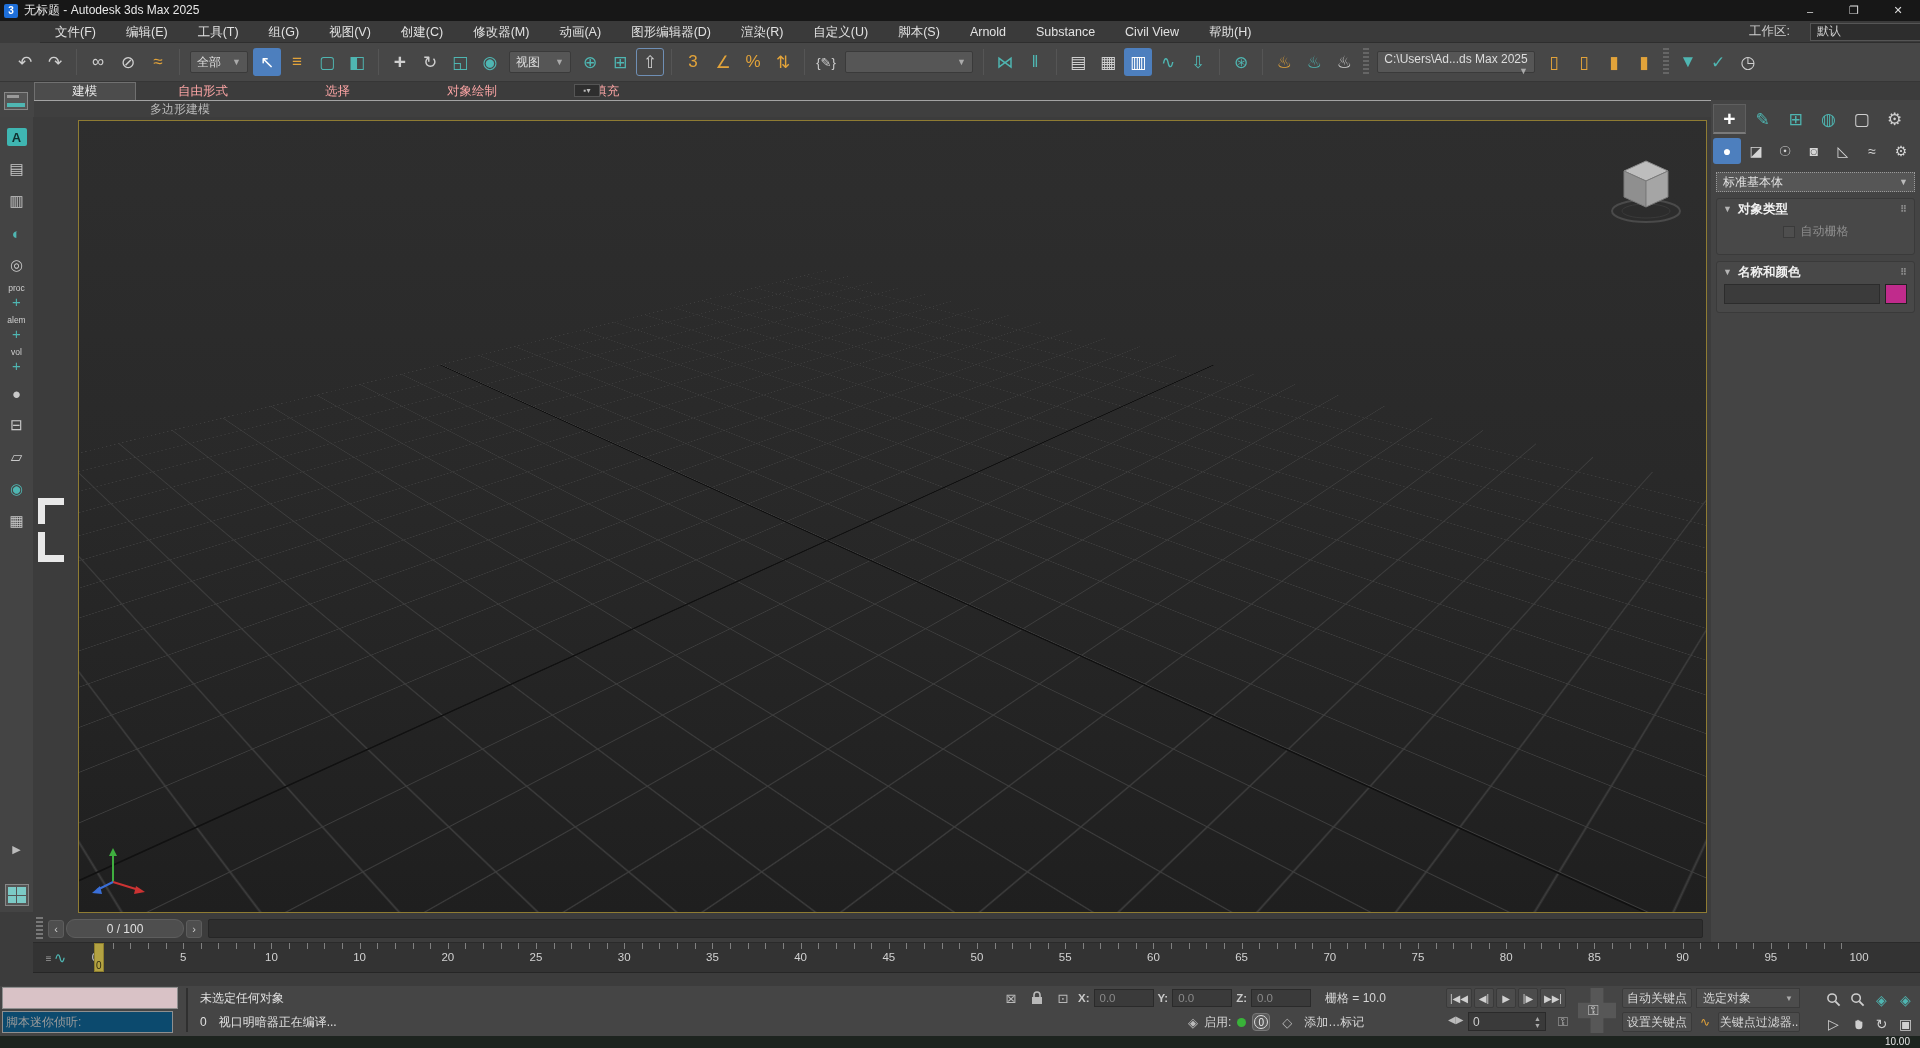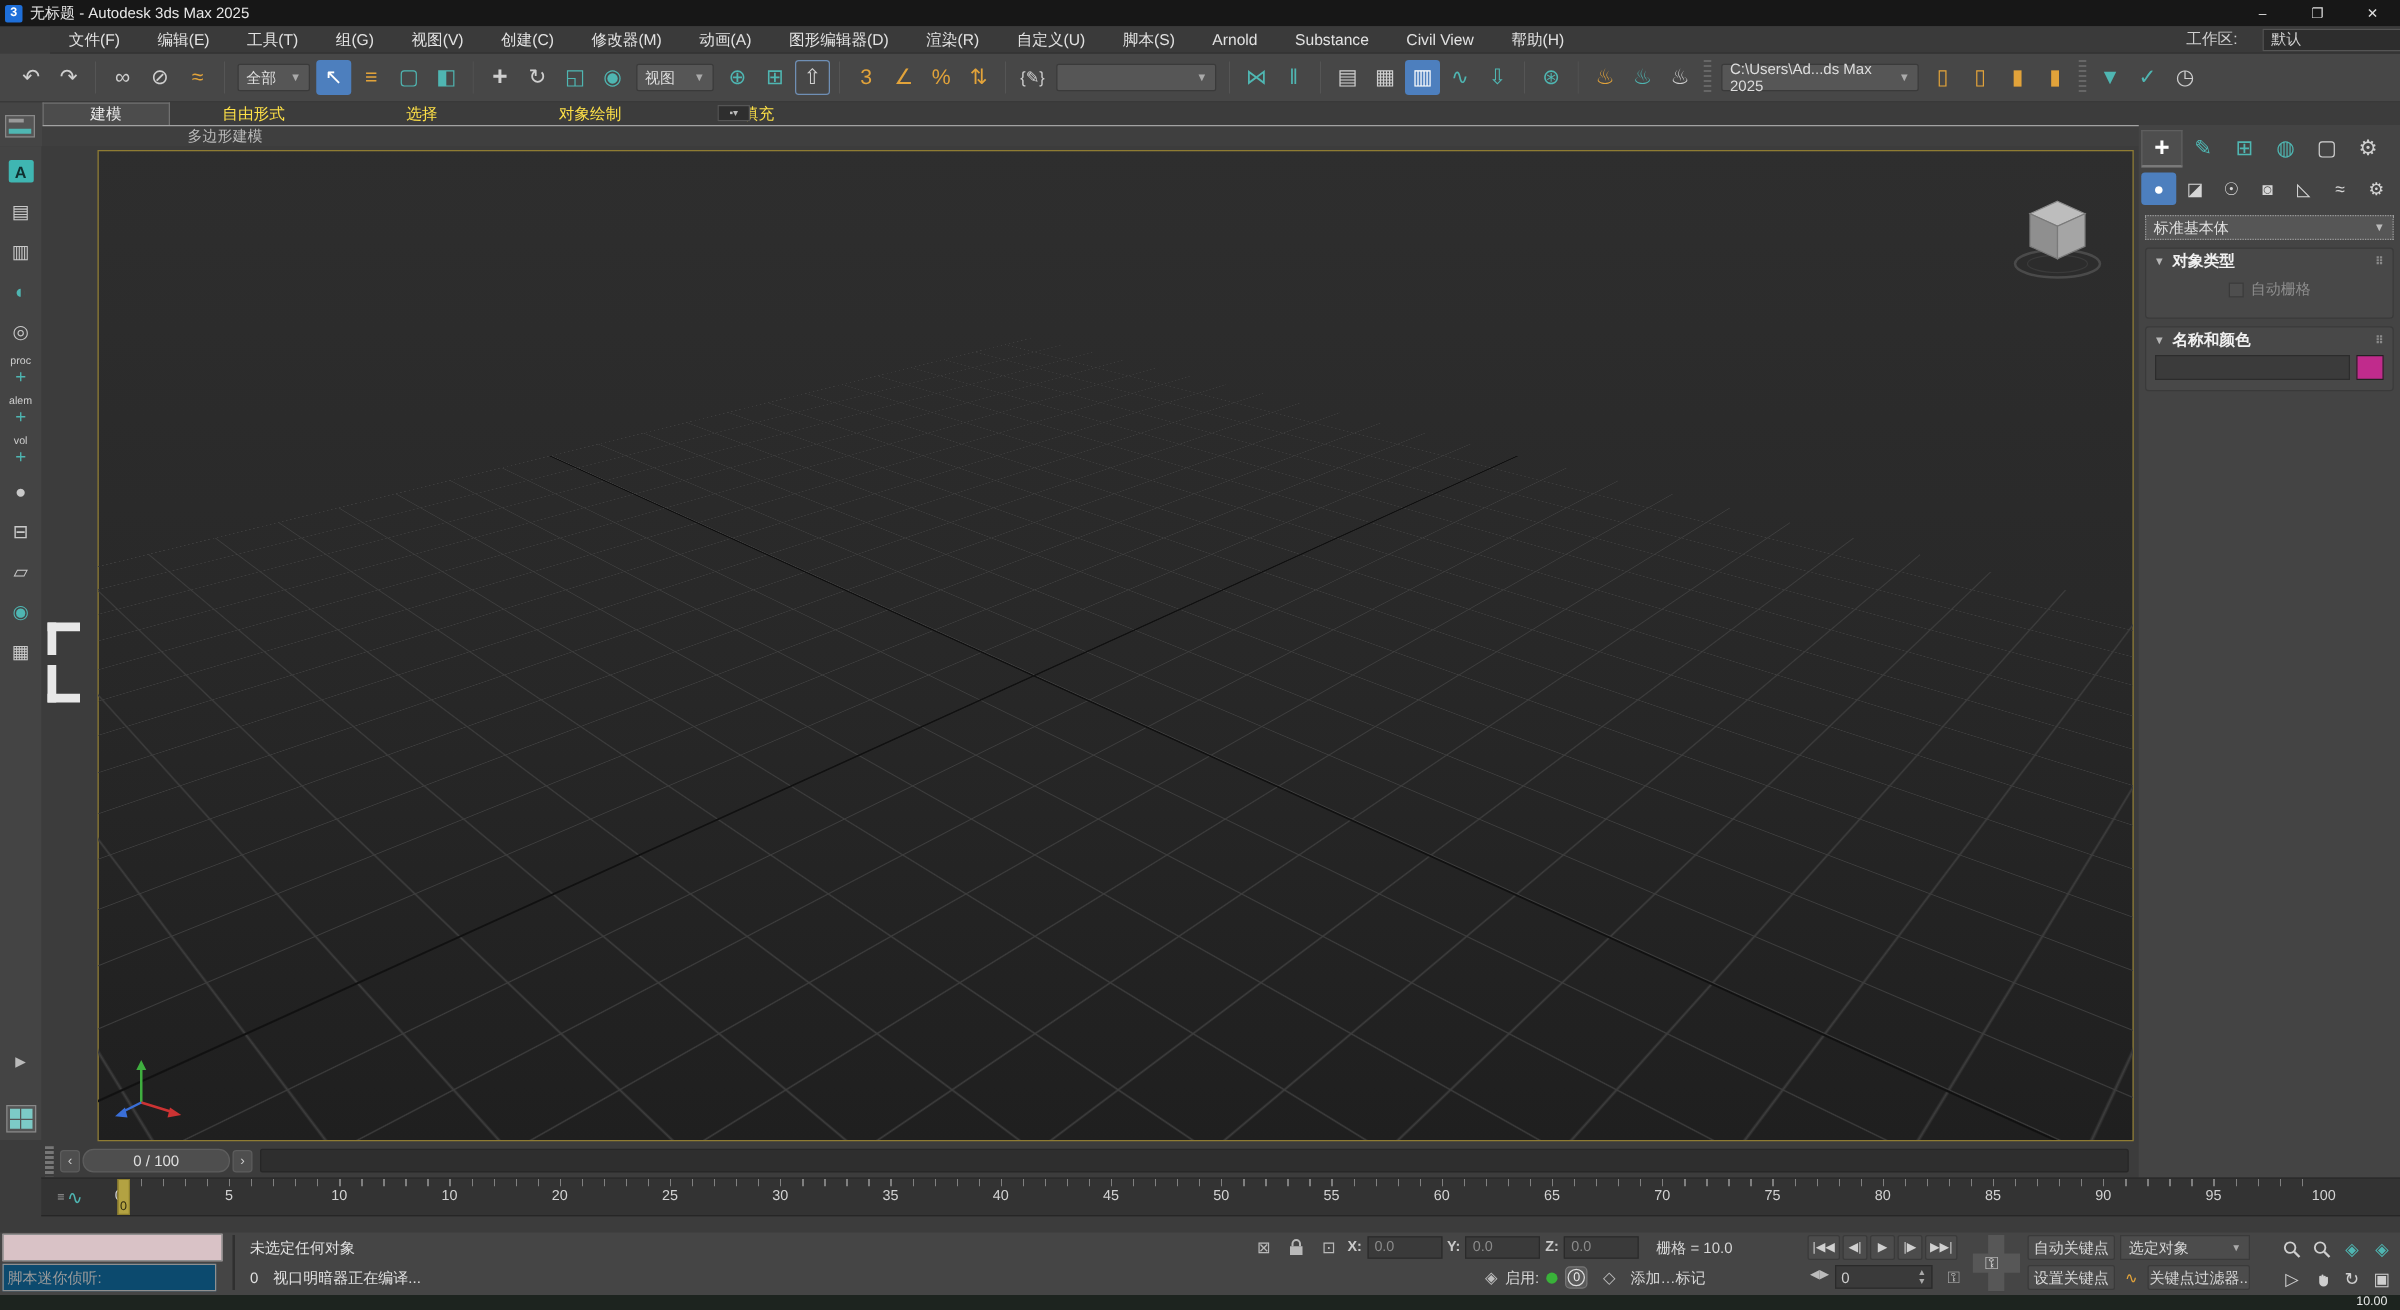--- a/index.html
+++ b/index.html
@@ -35,21 +35,21 @@
   .t-teal { color:#4fb6b2; } .t-orange { color:#e2a33a; }
   .sep { width:1px; height:26px; background:#383838; border-right:1px solid #555; margin:0 6px; flex:none; }
   .dots-sep { width:6px; height:28px; margin:0 4px;
     background:repeating-linear-gradient(180deg,#666 0 2px,transparent 2px 4px); flex:none; }
   .tb-dd { height:22px; background:#565656; border:1px solid #3a3a3a; border-radius:2px; color:#ddd;
     font-size:12px; display:flex; align-items:center; padding:0 6px; margin:0 4px; flex:none; }
   .tb-dd .arrow { margin-left:auto; font-size:9px; color:#aaa; padding-left:8px; }
 
   
   #ribbon-tabs { position:absolute; left:34px; top:82px; width:640px; height:18px; display:flex; align-items:flex-end; }
-  .rtab { width:146px; text-align:center; font-size:12.5px; color:#fde047; line-height:17px; }
+  .rtab { width:146px; text-align:center; font-size:12.5px; color:#fca5a5; line-height:17px; }
   .rtab.active { background:#4c4c4c; border:1px solid #707070; border-bottom:none; color:#e8e8e8; width:110px; }
   #ribbon-collapse { position:absolute; left:574px; top:84px; width:26px; height:13px; background:#2e2e2e;
     border:1px solid #555; color:#bbb; font-size:8px; display:flex; align-items:center; justify-content:center; gap:2px; }
   #ribbon-sub { position:absolute; left:34px; top:100px; width:1886px; height:17px; background:#3f3f3f;
     border-top:1px solid #a3a3a3; font-size:12px; color:#b9b9b9; }
   #ribbon-sub span { margin-left:116px; line-height:16px; }
   #ribbon-corner { position:absolute; left:0; top:82px; width:34px; height:35px; background:#454545; }
   #ribbon-corner .mini { position:absolute; left:4px; top:10px; width:24px; height:18px; border:1px solid #888;
     background:#555; }
   #ribbon-corner .mini::after { content:""; position:absolute; left:2px; top:2px; width:12px; height:3px; background:#9a9a9a; }
@@ -282,21 +282,21 @@
     <div class="ibox active">▥</div>
     <div class="ibox t-teal">∿</div>
     <div class="ibox t-teal">⇩</div>
     <div class="sep"></div>
     <div class="ibox t-teal">⊛</div>
     <div class="sep"></div>
     <div class="ibox t-orange">♨</div>
     <div class="ibox t-teal">♨</div>
     <div class="ibox">♨</div>
     <div class="dots-sep"></div>
-    <div class="tb-dd" style="width: 158px;">
+    <div class="tb-dd" style="width: 158px; flex-direction: column;">
       <span>C:\Users\Ad...ds Max 2025</span>
       <span class="arrow">▼</span>
     </div>
     <div class="ibox t-orange">▯</div>
     <div class="ibox t-orange">▯</div>
     <div class="ibox t-orange">▮</div>
     <div class="ibox t-orange">▮</div>
     <div class="dots-sep"></div>
     <div class="ibox t-teal">▼</div>
     <div class="ibox t-teal">✓</div>

